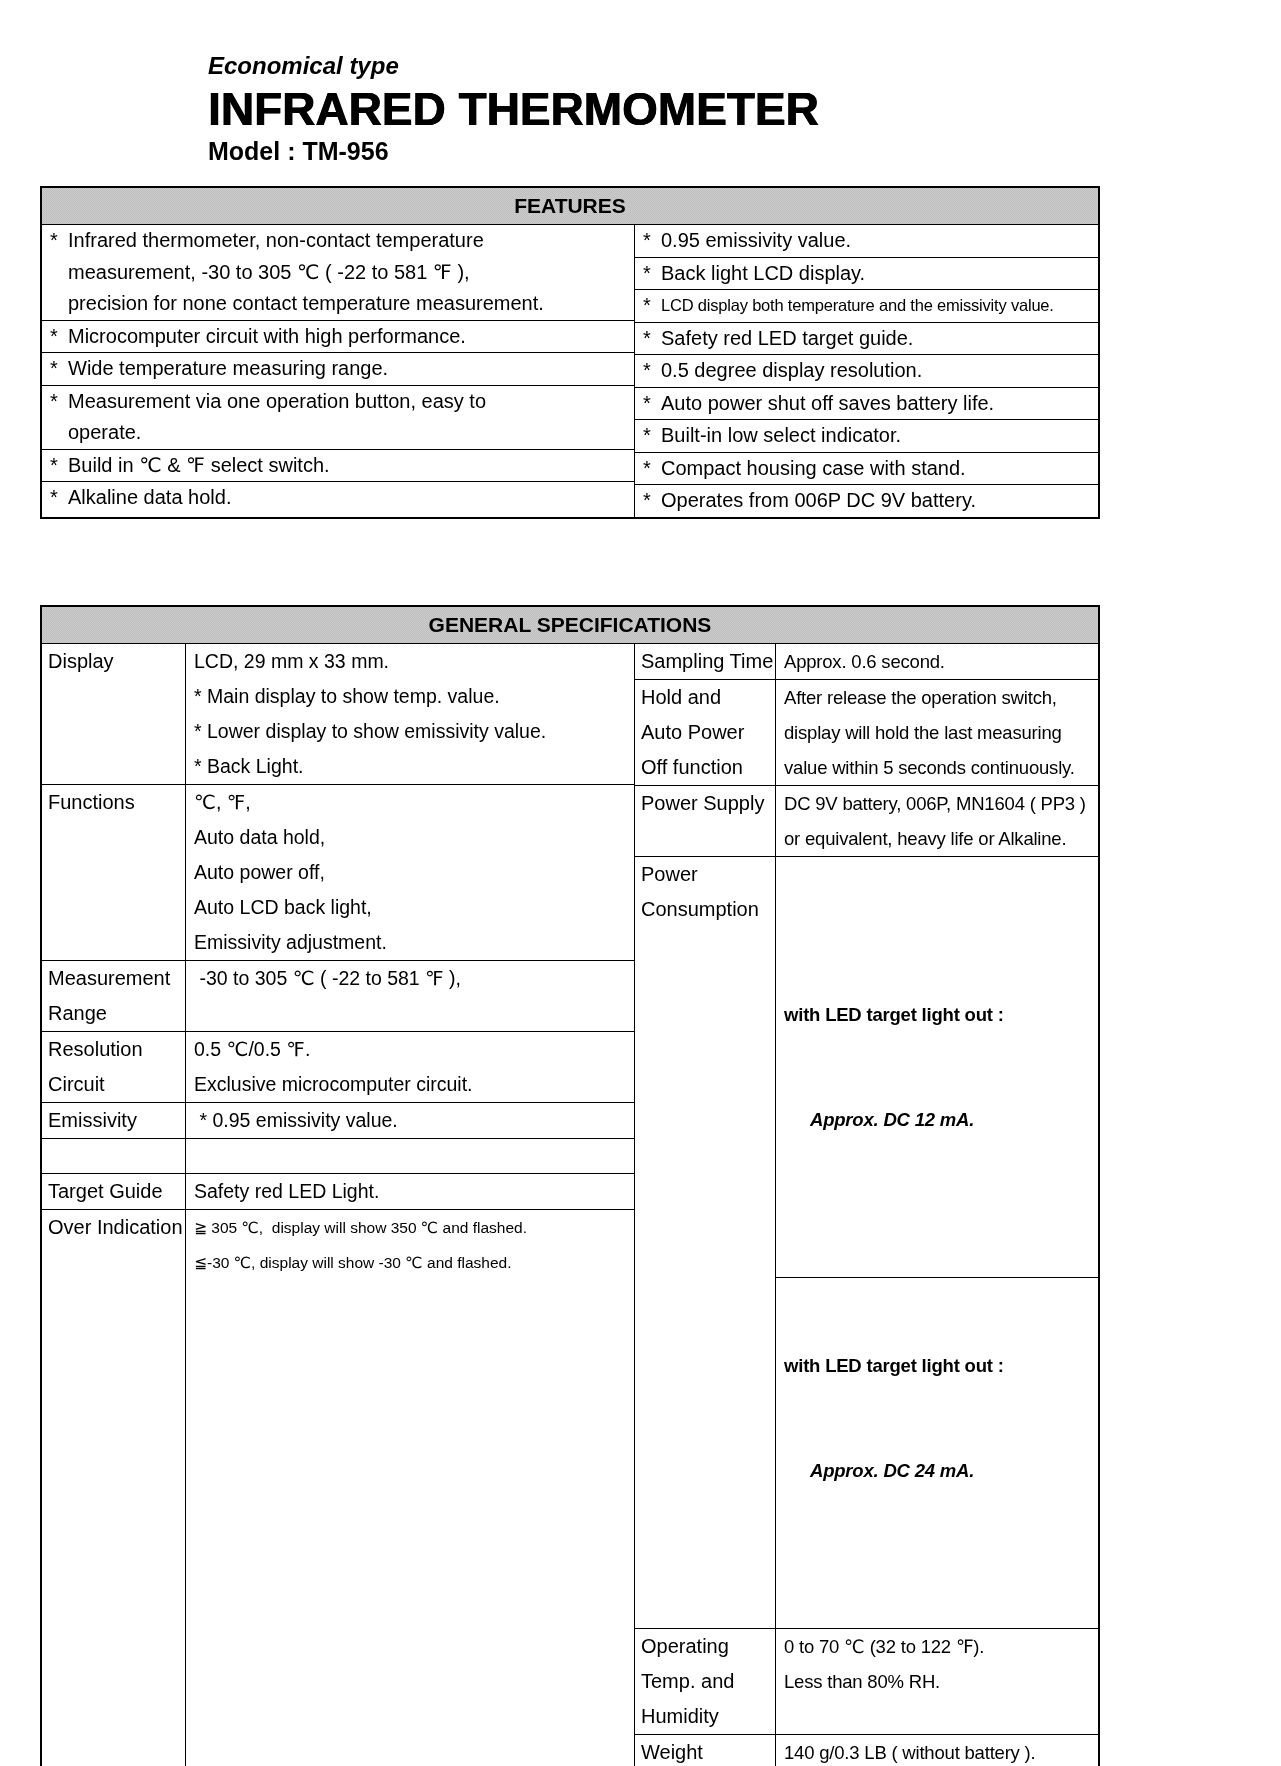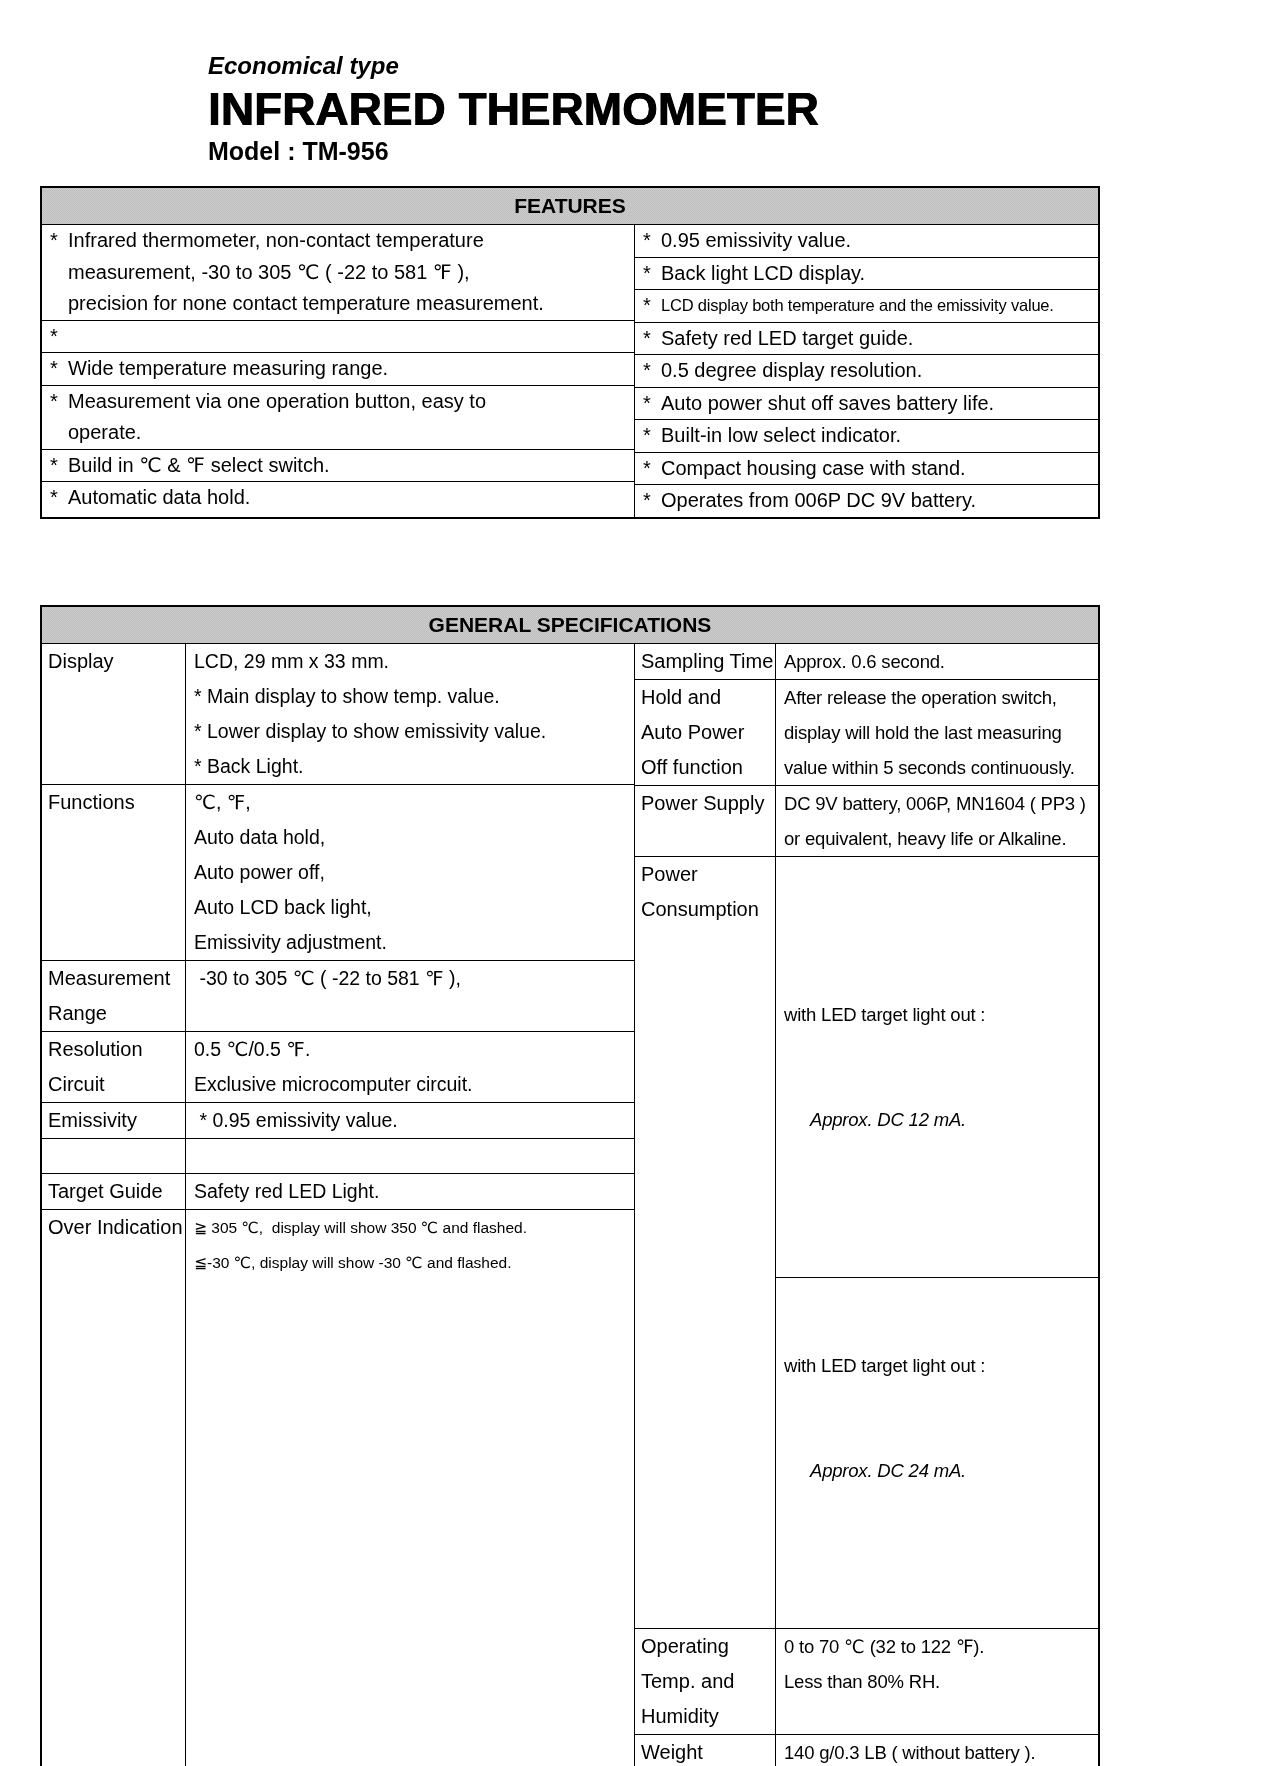--- a/index.html
+++ b/index.html
@@ -52,21 +52,21 @@
   .hleft .lbl{width:143px;}
   .hright .lbl{width:140px;}
   .srow .val{
     flex:1;border-left:1px solid #000;padding-left:8px;white-space:pre-wrap;
     font-size:19.5px;min-width:0;box-sizing:border-box;
   }
   .hright .val{font-size:18.5px;letter-spacing:-0.2px;}
   .val.small{font-size:15.5px;}
   
   .val.nopad{padding:0;}
-  .sub{padding-left:8px;}
+  .sub{padding-left:8px;font-weight:bold;}
   .sub + .sub{border-top:1px solid #000;}
   .sub .em{font-style:italic;padding-left:26px;}
   
   .features{margin-top:18px;}
   .general{margin-top:86px;}
 </style>
 </head>
 <body>
 
 <div class="page">
@@ -83,37 +83,38 @@
       <div class="halves">
         <div class="half hleft">
           <div class="frow">
             <span class="star">*</span>
             <span class="ftext">Infrared thermometer, non-contact temperature
 measurement, -30 to 305 ℃ ( -22 to 581 ℉ ),
 precision for none contact temperature measurement.</span>
           </div>
           <div class="frow">
             <span class="star">*</span>
+            <span class="ftext">Microcomputer circuit with high performance.</span>
           </div>
           <div class="frow">
             <span class="star">*</span>
             <span class="ftext">Wide temperature measuring range.</span>
           </div>
           <div class="frow">
             <span class="star">*</span>
             <span class="ftext">Measurement via one operation button, easy to
 operate.</span>
           </div>
           <div class="frow">
             <span class="star">*</span>
             <span class="ftext">Build in ℃ &amp; ℉ select switch.</span>
           </div>
           <div class="frow">
             <span class="star">*</span>
-            <span class="ftext">Automatic data hold.</span>
+            <span class="ftext">Alkaline data hold.</span>
           </div>
         </div>
         <div class="half hright">
           <div class="frow">
             <span class="star">*</span>
             <span class="ftext">0.95 emissivity value.</span>
           </div>
           <div class="frow">
             <span class="star">*</span>
             <span class="ftext">Back light LCD display.</span>

